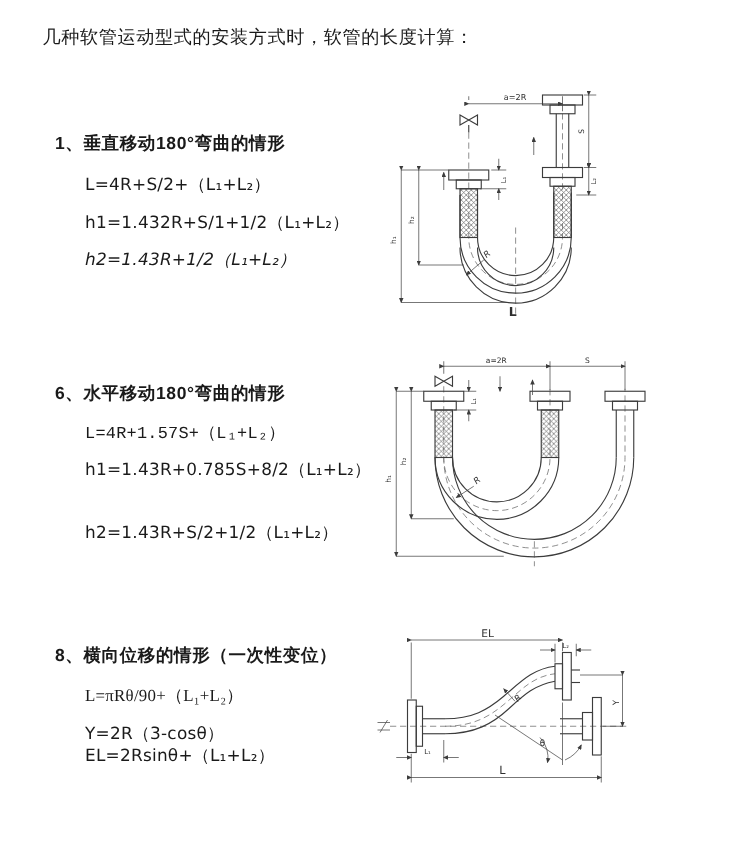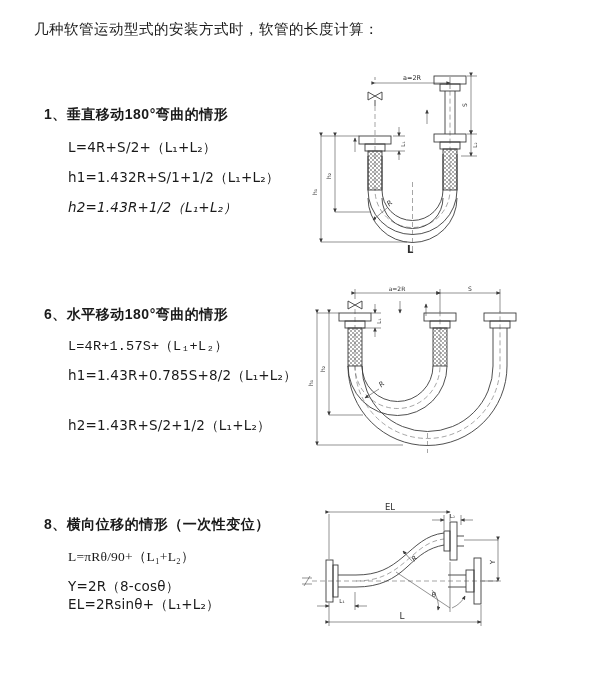--- a/index.html
+++ b/index.html
@@ -29,21 +29,21 @@
 <div class="abs formula" style="left:68px;top:169px;">h1=1.432R+S/1+1/2（L₁+L₂）</div>
 <div class="abs formula" style="left:68px;top:199px;font-style:italic;">h2=1.43R+1/2（L₁+L₂）</div>
 
 <div class="abs sec-heading" style="left:44px;top:306px;">6、水平移动180°弯曲的情形</div>
 <div class="abs formula" style="left:68px;top:337px;font-family:Liberation Mono, monospace;">L=4R+1.57S+（L₁+L₂）</div>
 <div class="abs formula" style="left:68px;top:367px;">h1=1.43R+0.785S+8/2（L₁+L₂）</div>
 <div class="abs formula" style="left:68px;top:397px;margin-top:20px;">h2=1.43R+S/2+1/2（L₁+L₂）</div>
 
 <div class="abs sec-heading" style="left:44px;top:516px;">8、横向位移的情形（一次性变位）</div>
 <div class="abs formula" style="left:68px;top:548px;font-family:Liberation Serif, serif;">L=πRθ/90+（L₁+L₂）</div>
-<div class="abs formula" style="left:68px;top:578px;">Y=2R（8-cosθ）</div>
+<div class="abs formula" style="left:68px;top:578px;">Y=2R（3-cosθ）</div>
 <div class="abs formula" style="left:68px;top:596px;">EL=2Rsinθ+（L₁+L₂）</div>
 
 <svg style="left:305px;top:64px;" width="280" height="196" viewBox="0 0 280 196">
   <defs>
     <marker id="ar1" markerWidth="7" markerHeight="6" refX="6" refY="3" orient="auto">
       <path d="M0,0 L7,3 L0,6 Z" fill="#3c3c3c"></path>
     </marker>
     <pattern id="braid1" width="4" height="4" patternUnits="userSpaceOnUse">
       <path d="M0,0 L4,4 M4,0 L0,4" stroke="#5a5a5a" stroke-width="0.5"></path>
     </pattern>

